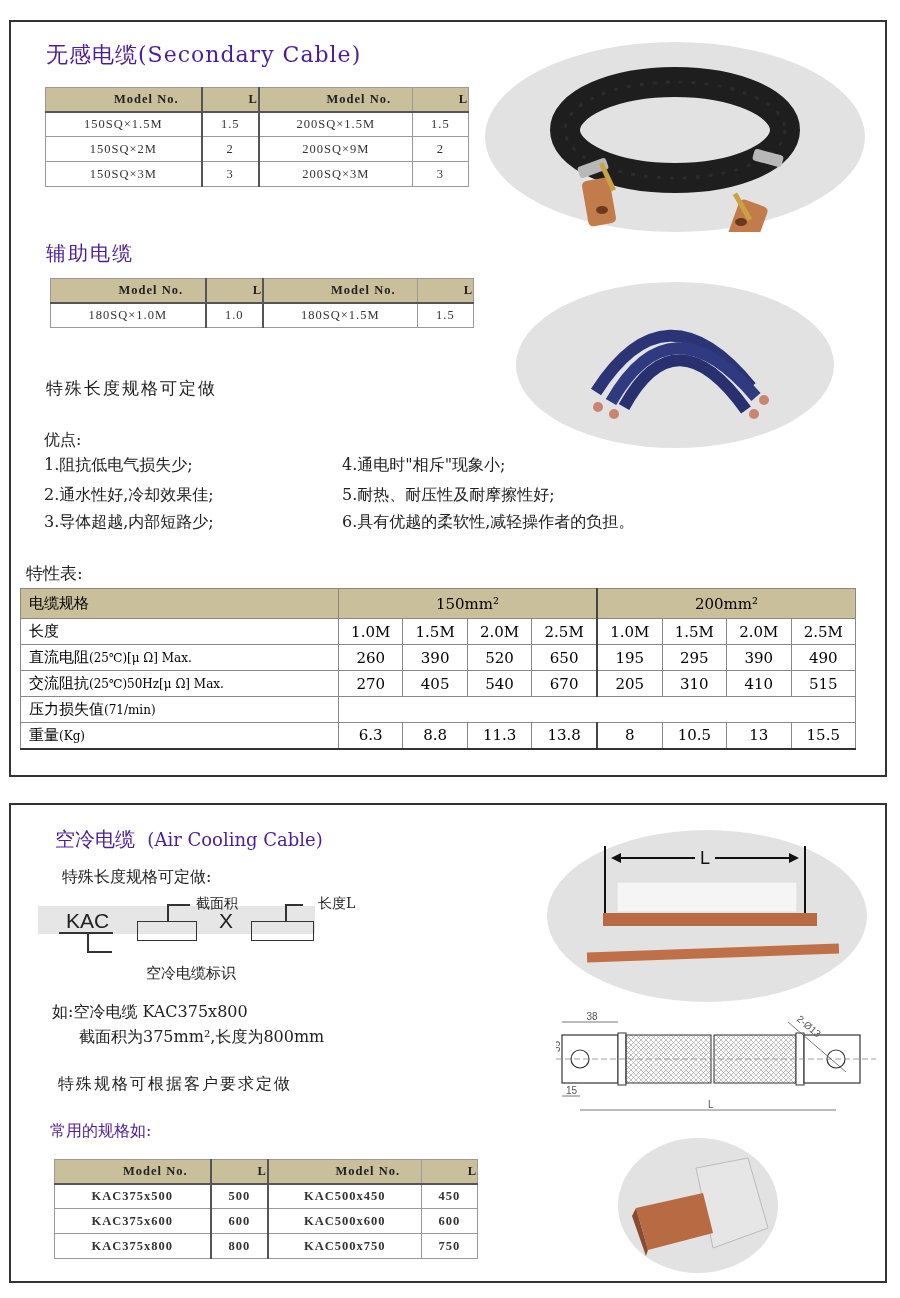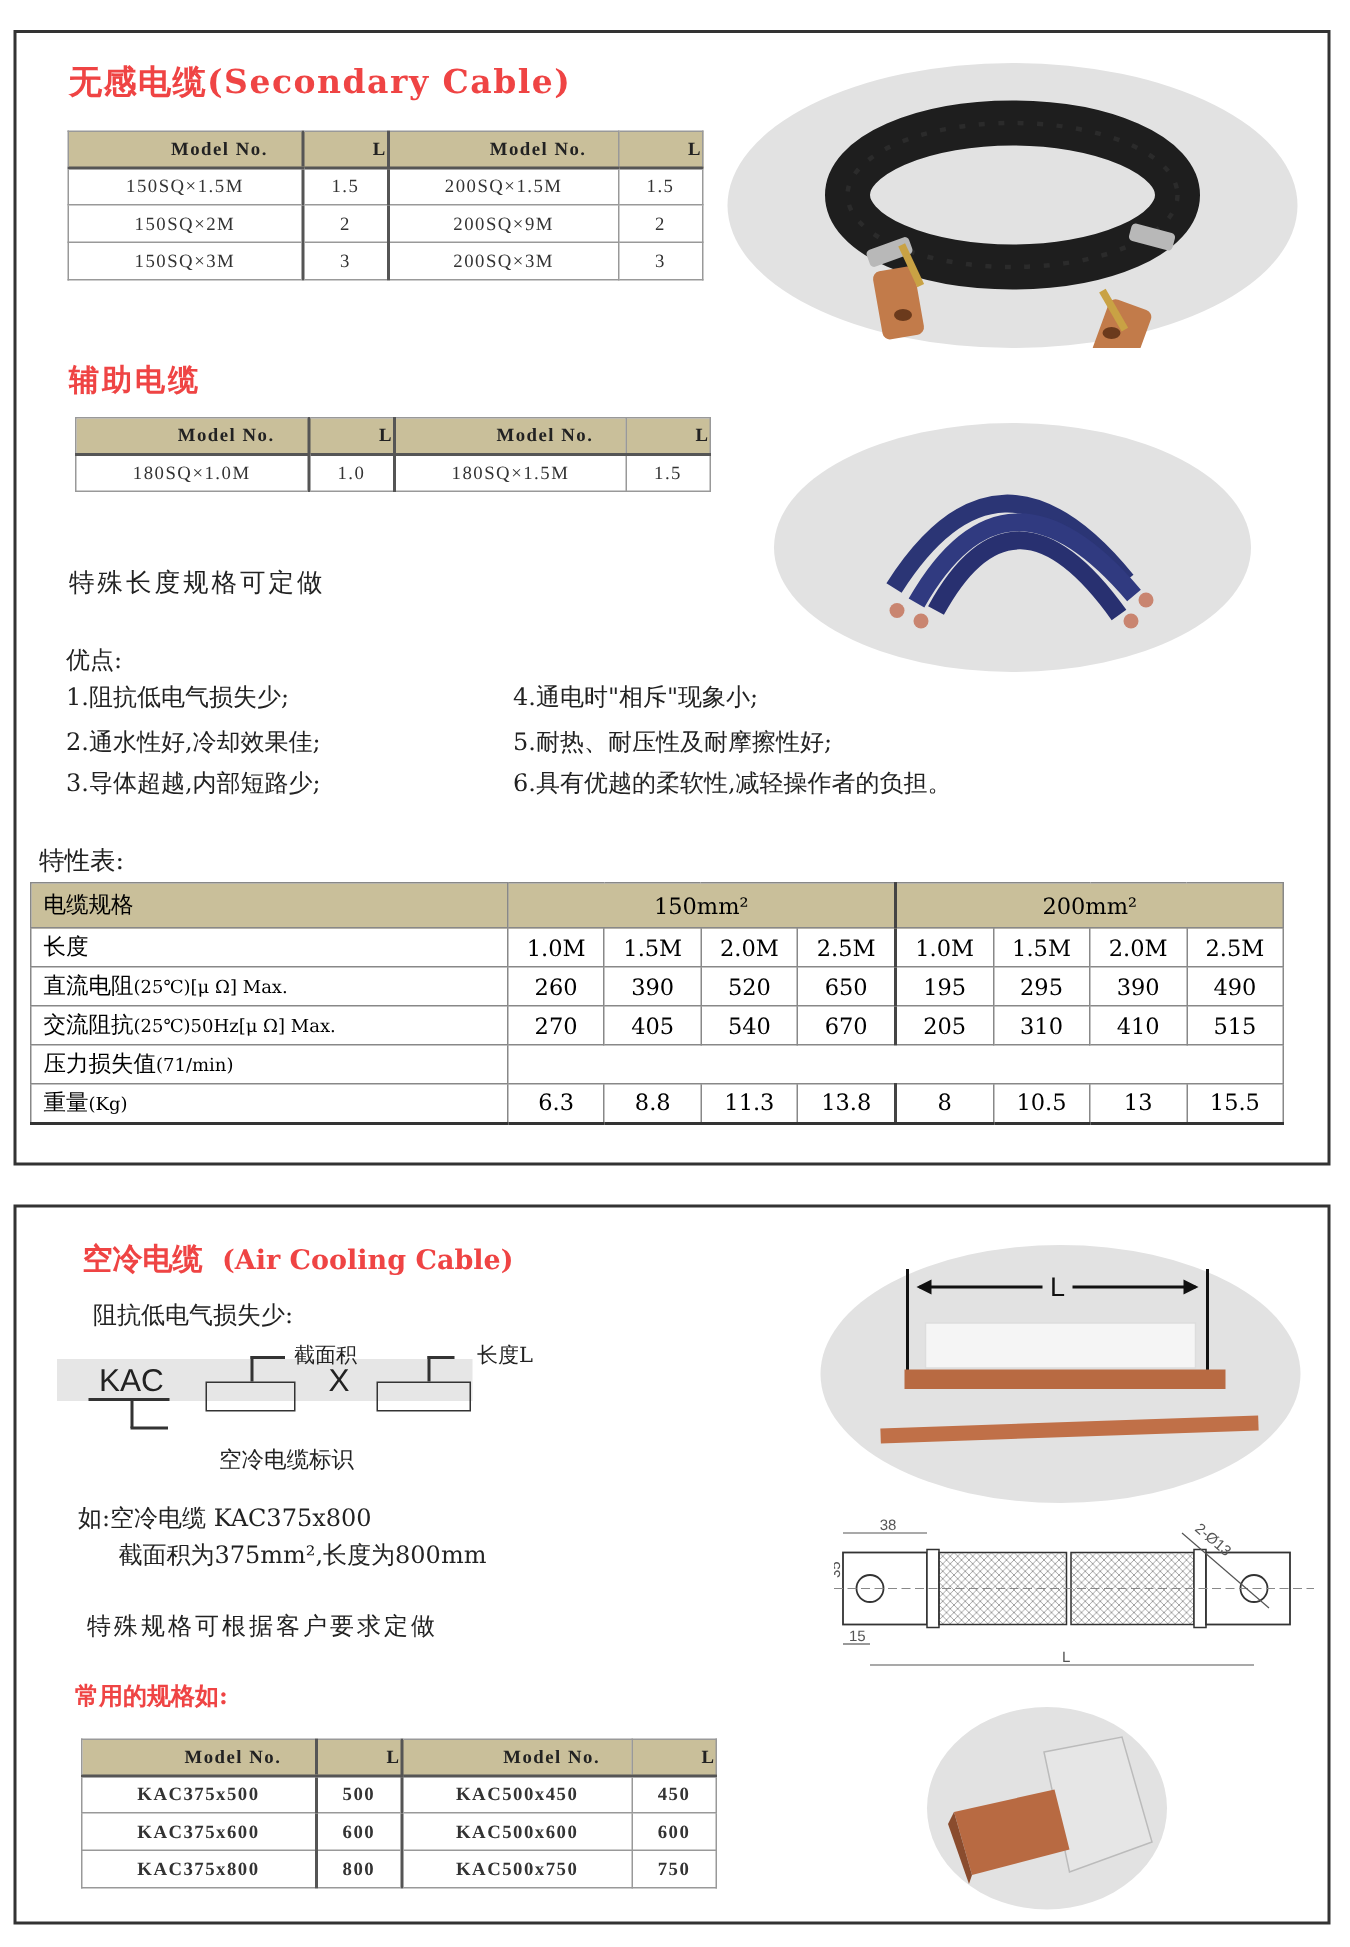--- a/index.html
+++ b/index.html
@@ -4,21 +4,21 @@
 <style>
   * { box-sizing: border-box; margin: 0; padding: 0; }
   html, body { width: 900px; height: 1298px; background: #ffffff; overflow: hidden; }
   body { position: relative; font-family: "DejaVu Serif", serif; color: #222; }
 
   .panel { position: absolute; left: 9px; width: 878px; border: 2px solid #333; background: #fff; }
   #panel1 { top: 20px; height: 757px; }
   #panel2 { top: 803px; height: 480px; }
 
   .abs { position: absolute; }
-  .title { font-family: "DejaVu Serif", serif; font-weight: bold; color: #ef4444; white-space: nowrap; }
+  .title { font-family: "DejaVu Serif", serif; font-weight: normal; color: #4c1d95; white-space: nowrap; }
 
   table.spec { border-collapse: collapse; position: absolute; font-family: "Liberation Serif", serif; font-size: 12.5px; color: #333; }
   table.spec th { background: #c9bf9a; font-weight: bold; color: #222; height: 24px; border: 1px solid #999; border-bottom: 2px solid #555; letter-spacing: 1px; font-size: 12.5px; padding-left: 46px; }
   table.spec td { text-align: center; height: 25px; border: 1px solid #999; letter-spacing: 1px; background: #fff; }
   table.spec th.dark, table.spec td.dark { border-left: 2px solid #555; border-right: 2px solid #555; }
 
   .ellipse { position: absolute; border-radius: 50%; background: #e2e2e2; }
 
   .adv { font-family: "DejaVu Serif", serif; font-size: 16px; color: #222; white-space: nowrap; }
 
@@ -193,21 +193,21 @@
   </tbody>
 </table>
 
 <div class="panel" id="panel2"></div>
 
 <div class="abs title" style="left:55px; top:826px; font-size:20px;">
   <span>空冷电缆</span>
   <span style="font-size:18px; margin-left:6px;">(Air Cooling Cable)</span>
 </div>
 
-<div class="abs small-cn" style="left:62px; top:867px; font-size:16px;">阻抗低电气损失少:</div>
+<div class="abs small-cn" style="left:62px; top:867px; font-size:16px;">特殊长度规格可定做:</div>
 
 <div class="kacbar"></div>
 <div class="abs" style="left:66px; top:909px; font-family:'Liberation Sans',sans-serif; font-size:21px; color:#222;">KAC</div>
 <div class="line" style="left:59px; top:932px; width:54px; height:1.5px;"></div>
 <div class="box" style="left:137px; top:921px; width:60px; height:20px;"></div>
 <div class="abs" style="left:219px; top:909px; font-family:'Liberation Sans',sans-serif; font-size:21px; color:#222;">X</div>
 <div class="box" style="left:251px; top:921px; width:63px; height:20px;"></div>
 
 <div class="line" style="left:167px; top:904px; width:1.5px; height:17px;"></div>
 <div class="line" style="left:167px; top:904px; width:23px; height:1.5px;"></div>

